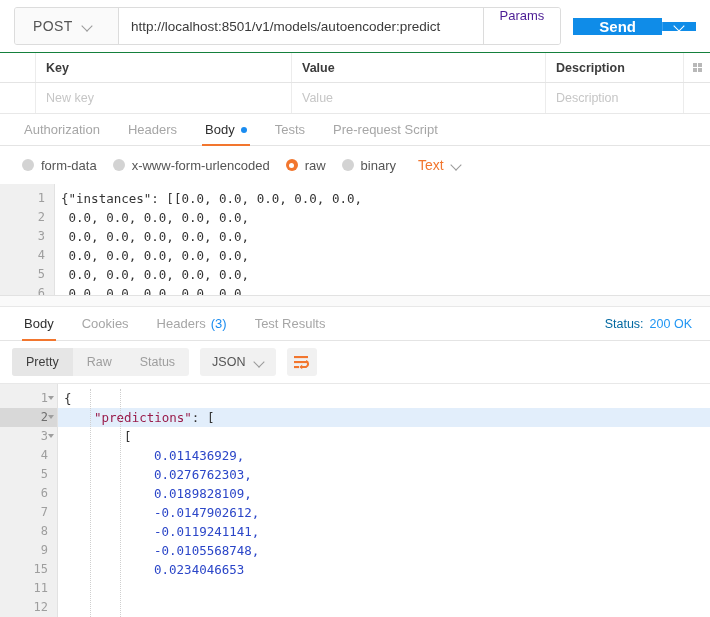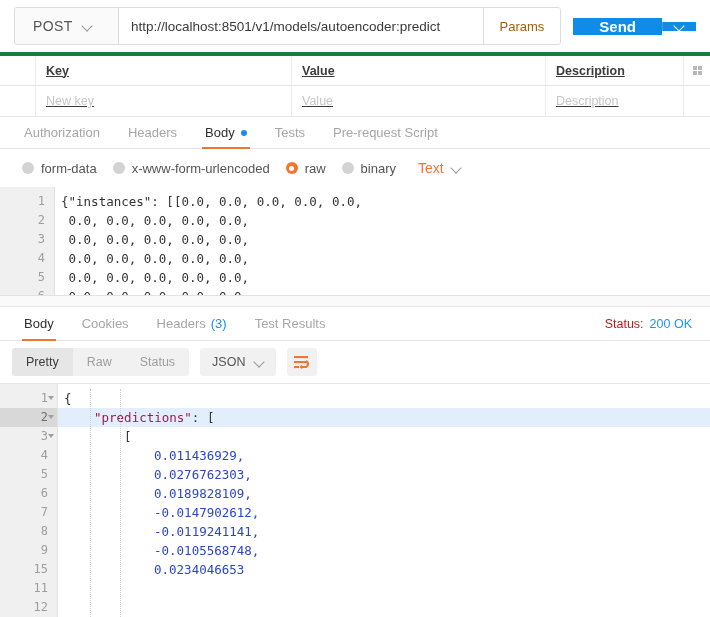--- a/index.html
+++ b/index.html
@@ -32,37 +32,37 @@
     width: 7px; height: 7px;
     border-right: 1.6px solid #9a9a9a; border-bottom: 1.6px solid #9a9a9a;
     transform: rotate(45deg);
   }
   .url-input {
     flex: 1; border: none; outline: none; background: #fff;
     font-family: "Liberation Sans", sans-serif; font-size: 13.5px;
     color: #3a3a3a; padding: 0 12px;
   }
   .params-btn {
-    display: flex; align-items: center; padding: 0 16px;
+    display: flex; padding: 0 16px;
     background: #fff; border-left: 1px solid #dcdcdc;
-    font-size: 13px; color: #a16207; cursor: pointer; white-space: nowrap;
+    font-size: 13px; color: #4c1d95; cursor: pointer; white-space: nowrap;
   }
   .send-group { display: flex; margin-left: 12px; height: 38px; border-radius: 3px; overflow: hidden; align-items: center; }
   .send-btn {
     background: #0f8ce8; color: #fff; font-weight: bold; font-size: 15px;
     display: flex; align-items: center; padding: 0 26px; cursor: pointer;
   }
   .send-caret {
     background: #0f8ce8; width: 34px; display: flex; align-items: center; justify-content: center;
     border-left: 1px solid #3aa0ee; cursor: pointer;
   }
   .send-caret .chev::after { border-color: #ffffff; }
 
   
-  .kv-table { flex: 0 0 auto; border-top: 4px solid #15803d; border-bottom: 1px solid #e8e8e8; text-decoration: underline; }
+  .kv-table { flex: 0 0 auto; border-top: 1px solid #15803d; border-bottom: 1px solid #e8e8e8; }
   .kv-row { display: flex; height: 30px; align-items: center; }
   .kv-row.head { border-bottom: 1px solid #e4e4e4; }
   .kv-check { width: 36px; height: 100%; border-right: 1px solid #ececec; flex: 0 0 36px; }
   .kv-cell {
     height: 100%; display: flex; align-items: center;
     padding: 0 10px; border-right: 1px solid #ececec; font-size: 12.5px;
   }
   .kv-cell.key  { flex: 0 0 256px; }
   .kv-cell.val  { flex: 0 0 254px; }
   .kv-cell.desc { flex: 1 1 auto; }
@@ -151,21 +151,21 @@
     position: relative; height: 33px; display: flex; align-items: center; gap: 5px;
     padding: 0 14px; font-size: 13px; color: #a6a6a6; cursor: pointer;
   }
   .resp-tab.active { color: #2f2f2f; }
   .resp-tab.active::after {
     content: ""; position: absolute; left: 12px; right: 12px; bottom: -1px;
     height: 2.5px; background: #f2762e;
   }
   .count-blue { color: #1a8cf0; }
   .status-wrap { margin-left: auto; display: flex; align-items: center; gap: 6px; padding-right: 8px; font-size: 12.5px; }
-  .status-label { color: #b91c1c; }
+  .status-label { color: #0369a1; }
   .status-val { color: #2196f3; }
 
   .resp-toolbar { display: flex; align-items: center; height: 42px; padding: 0 12px; gap: 11px; flex: 0 0 auto; }
   .seg { display: flex; background: #f1f1f1; border-radius: 3px; height: 28px; overflow: hidden; }
   .seg-item { display: flex; align-items: center; padding: 0 14px; font-size: 12.5px; color: #9e9e9e; cursor: pointer; }
   .seg-item.active { background: #e6e6e6; color: #3c3c3c; }
   .fmt-sel {
     display: flex; align-items: center; gap: 10px; background: #f1f1f1;
     border-radius: 3px; height: 28px; padding: 0 12px; font-size: 12.5px; color: #555; cursor: pointer;
   }

